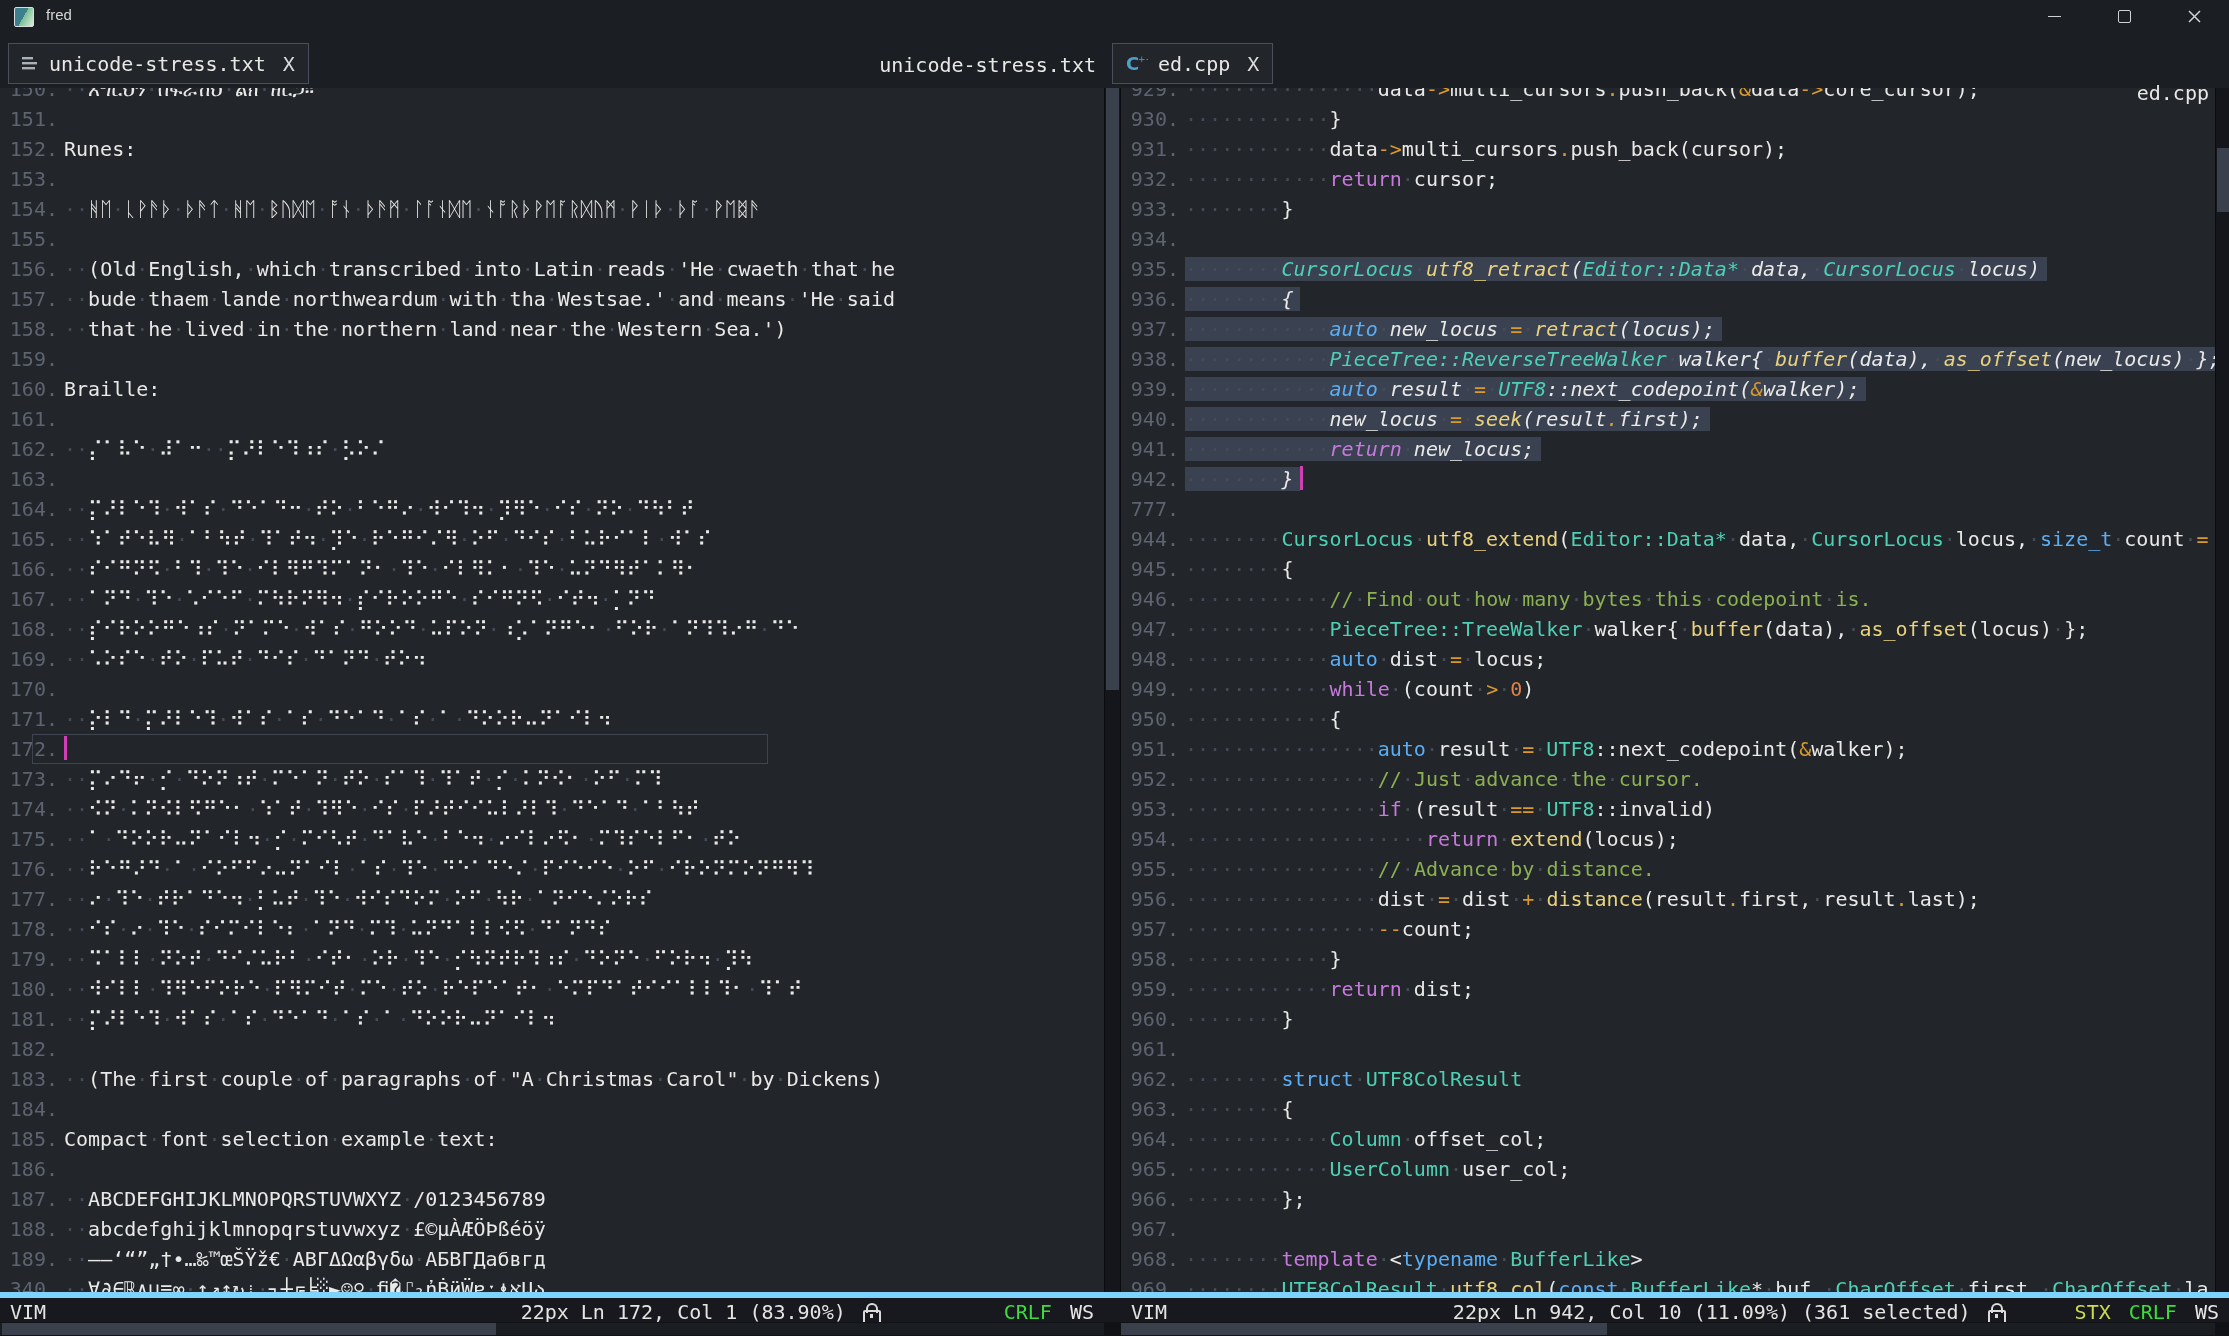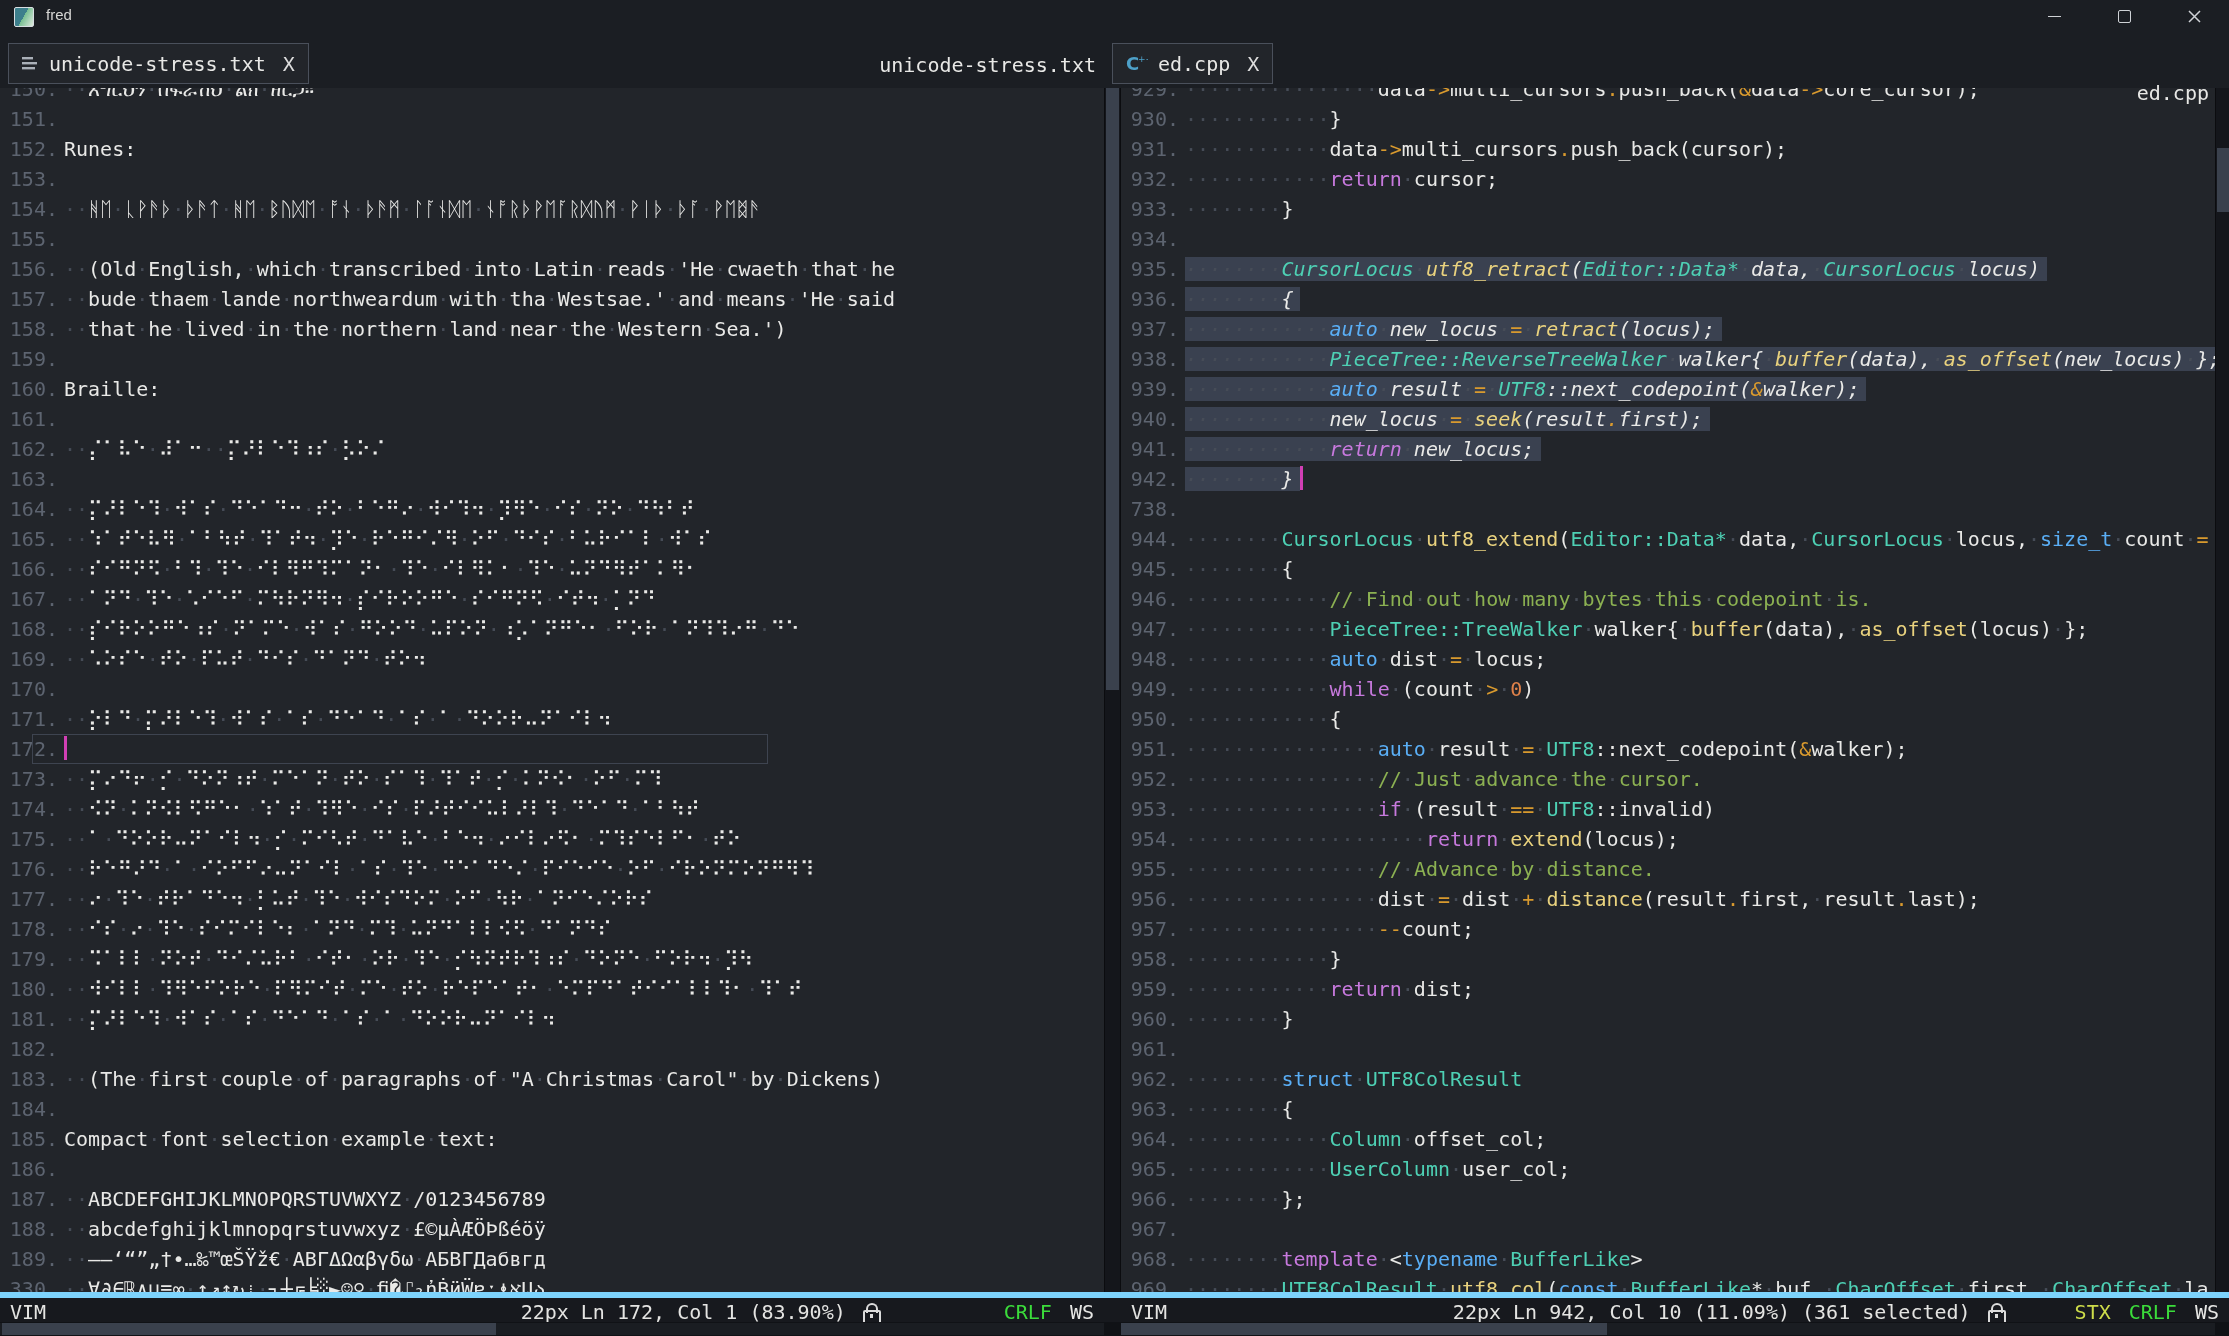--- a/index.html
+++ b/index.html
@@ -154,21 +154,21 @@
         <div class="ln"><span class="num">180.</span><span><span class="ws">·</span><span class="ws">·</span><span class="c-v">⠺⠊⠇⠇</span><span class="ws">·</span><span class="c-v">⠹⠻⠑⠋⠕⠗⠑</span><span class="ws">·</span><span class="c-v">⠏⠻⠍⠊⠞</span><span class="ws">·</span><span class="c-v">⠍⠑</span><span class="ws">·</span><span class="c-v">⠞⠕</span><span class="ws">·</span><span class="c-v">⠗⠑⠏⠑⠁⠞⠂</span><span class="ws">·</span><span class="c-v">⠑⠍⠏⠙⠁⠞⠊⠊⠁⠇⠇⠹⠂</span><span class="ws">·</span><span class="c-v">⠹⠁⠞</span></span></div>
         <div class="ln"><span class="num">181.</span><span><span class="ws">·</span><span class="ws">·</span><span class="c-v">⡍⠜⠇⠑⠹</span><span class="ws">·</span><span class="c-v">⠺⠁⠎</span><span class="ws">·</span><span class="c-v">⠁⠎</span><span class="ws">·</span><span class="c-v">⠙⠑⠁⠙</span><span class="ws">·</span><span class="c-v">⠁⠎</span><span class="ws">·</span><span class="c-v">⠁</span><span class="ws">·</span><span class="c-v">⠙⠕⠕⠗⠤⠝⠁⠊⠇⠲</span></span></div>
         <div class="ln"><span class="num">182.</span><span></span></div>
         <div class="ln"><span class="num">183.</span><span><span class="ws">·</span><span class="ws">·</span><span class="c-v">(The</span><span class="ws">·</span><span class="c-v">first</span><span class="ws">·</span><span class="c-v">couple</span><span class="ws">·</span><span class="c-v">of</span><span class="ws">·</span><span class="c-v">paragraphs</span><span class="ws">·</span><span class="c-v">of</span><span class="ws">·</span><span class="c-v">"A</span><span class="ws">·</span><span class="c-v">Christmas</span><span class="ws">·</span><span class="c-v">Carol"</span><span class="ws">·</span><span class="c-v">by</span><span class="ws">·</span><span class="c-v">Dickens)</span></span></div>
         <div class="ln"><span class="num">184.</span><span></span></div>
         <div class="ln"><span class="num">185.</span><span><span class="c-v">Compact</span><span class="ws">·</span><span class="c-v">font</span><span class="ws">·</span><span class="c-v">selection</span><span class="ws">·</span><span class="c-v">example</span><span class="ws">·</span><span class="c-v">text:</span></span></div>
         <div class="ln"><span class="num">186.</span><span></span></div>
         <div class="ln"><span class="num">187.</span><span><span class="ws">·</span><span class="ws">·</span><span class="c-v">ABCDEFGHIJKLMNOPQRSTUVWXYZ</span><span class="ws">·</span><span class="c-v">/0123456789</span></span></div>
         <div class="ln"><span class="num">188.</span><span><span class="ws">·</span><span class="ws">·</span><span class="c-v">abcdefghijklmnopqrstuvwxyz</span><span class="ws">·</span><span class="c-v">£©µÀÆÖÞßéöÿ</span></span></div>
         <div class="ln"><span class="num">189.</span><span><span class="ws">·</span><span class="ws">·</span><span class="c-v">–—‘“”„†•…‰™œŠŸž€</span><span class="ws">·</span><span class="c-v">ΑΒΓΔΩαβγδω</span><span class="ws">·</span><span class="c-v">АБВГДабвгд</span></span></div>
-        <div class="ln"><span class="num">330.</span><span><span class="ws">·</span><span class="ws">·</span><span class="c-v">∀∂∈ℝ∧∪≡∞</span><span class="ws">·</span><span class="c-v">↑↗↨↻⇣</span><span class="ws">·</span><span class="c-v">┐┼╔╘░►☺♀</span><span class="ws">·</span><span class="c-v">ﬁ�⑀₂ἠḂӥẄɐː⍎אԱა</span></span></div>
+        <div class="ln"><span class="num">340.</span><span><span class="ws">·</span><span class="ws">·</span><span class="c-v">∀∂∈ℝ∧∪≡∞</span><span class="ws">·</span><span class="c-v">↑↗↨↻⇣</span><span class="ws">·</span><span class="c-v">┐┼╔╘░►☺♀</span><span class="ws">·</span><span class="c-v">ﬁ�⑀₂ἠḂӥẄɐː⍎אԱა</span></span></div>
       </div>
   </div>
 
   <div class="vdivider">
     <div class="vthumb"></div>
   </div>
 
   <div class="pane pr">
     <div class="lines" id="right-lines">
         <div class="ln"><span class="num">929.</span><span><span class="ws">·</span><span class="ws">·</span><span class="ws">·</span><span class="ws">·</span><span class="ws">·</span><span class="ws">·</span><span class="ws">·</span><span class="ws">·</span><span class="ws">·</span><span class="ws">·</span><span class="ws">·</span><span class="ws">·</span><span class="ws">·</span><span class="ws">·</span><span class="ws">·</span><span class="ws">·</span><span class="c-v">data</span><span class="c-o">-&gt;</span><span class="c-v">multi_cursors</span><span class="c-o">.</span><span class="c-v">push_back(</span><span class="c-o">&amp;</span><span class="c-v">data</span><span class="c-o">-&gt;</span><span class="c-v">core_cursor);</span></span></div>
@@ -178,21 +178,21 @@
         <div class="ln"><span class="num">933.</span><span><span class="ws">·</span><span class="ws">·</span><span class="ws">·</span><span class="ws">·</span><span class="ws">·</span><span class="ws">·</span><span class="ws">·</span><span class="ws">·</span><span class="c-v">}</span></span></div>
         <div class="ln"><span class="num">934.</span><span></span></div>
         <div class="ln"><span class="num">935.</span><span><span class="sel"><span class="ws">·</span><span class="ws">·</span><span class="ws">·</span><span class="ws">·</span><span class="ws">·</span><span class="ws">·</span><span class="ws">·</span><span class="ws">·</span><span class="c-t">CursorLocus</span><span class="ws">·</span><span class="c-f">utf8_retract</span><span class="c-v">(</span><span class="c-t">Editor::Data*</span><span class="ws">·</span><span class="c-v">data,</span><span class="ws">·</span><span class="c-t">CursorLocus</span><span class="ws">·</span><span class="c-v">locus)</span></span></span></div>
         <div class="ln"><span class="num">936.</span><span><span class="sel"><span class="ws">·</span><span class="ws">·</span><span class="ws">·</span><span class="ws">·</span><span class="ws">·</span><span class="ws">·</span><span class="ws">·</span><span class="ws">·</span><span class="c-v">{</span></span></span></div>
         <div class="ln"><span class="num">937.</span><span><span class="sel"><span class="ws">·</span><span class="ws">·</span><span class="ws">·</span><span class="ws">·</span><span class="ws">·</span><span class="ws">·</span><span class="ws">·</span><span class="ws">·</span><span class="ws">·</span><span class="ws">·</span><span class="ws">·</span><span class="ws">·</span><span class="c-b">auto</span><span class="ws">·</span><span class="c-v">new_locus</span><span class="ws">·</span><span class="c-o">=</span><span class="ws">·</span><span class="c-f">retract</span><span class="c-v">(locus);</span></span></span></div>
         <div class="ln"><span class="num">938.</span><span><span class="sel"><span class="ws">·</span><span class="ws">·</span><span class="ws">·</span><span class="ws">·</span><span class="ws">·</span><span class="ws">·</span><span class="ws">·</span><span class="ws">·</span><span class="ws">·</span><span class="ws">·</span><span class="ws">·</span><span class="ws">·</span><span class="c-t">PieceTree::ReverseTreeWalker</span><span class="ws">·</span><span class="c-v">walker{</span><span class="ws">·</span><span class="c-f">buffer</span><span class="c-v">(data),</span><span class="ws">·</span><span class="c-f">as_offset</span><span class="c-v">(new_locus)</span><span class="ws">·</span><span class="c-v">};</span></span></span></div>
         <div class="ln"><span class="num">939.</span><span><span class="sel"><span class="ws">·</span><span class="ws">·</span><span class="ws">·</span><span class="ws">·</span><span class="ws">·</span><span class="ws">·</span><span class="ws">·</span><span class="ws">·</span><span class="ws">·</span><span class="ws">·</span><span class="ws">·</span><span class="ws">·</span><span class="c-b">auto</span><span class="ws">·</span><span class="c-v">result</span><span class="ws">·</span><span class="c-o">=</span><span class="ws">·</span><span class="c-t">UTF8</span><span class="c-v">::next_codepoint(</span><span class="c-o">&amp;</span><span class="c-v">walker);</span></span></span></div>
         <div class="ln"><span class="num">940.</span><span><span class="sel"><span class="ws">·</span><span class="ws">·</span><span class="ws">·</span><span class="ws">·</span><span class="ws">·</span><span class="ws">·</span><span class="ws">·</span><span class="ws">·</span><span class="ws">·</span><span class="ws">·</span><span class="ws">·</span><span class="ws">·</span><span class="c-v">new_locus</span><span class="ws">·</span><span class="c-o">=</span><span class="ws">·</span><span class="c-f">seek</span><span class="c-v">(result</span><span class="c-o">.</span><span class="c-v">first);</span></span></span></div>
         <div class="ln"><span class="num">941.</span><span><span class="sel"><span class="ws">·</span><span class="ws">·</span><span class="ws">·</span><span class="ws">·</span><span class="ws">·</span><span class="ws">·</span><span class="ws">·</span><span class="ws">·</span><span class="ws">·</span><span class="ws">·</span><span class="ws">·</span><span class="ws">·</span><span class="c-k">return</span><span class="ws">·</span><span class="c-v">new_locus;</span></span></span></div>
         <div class="ln"><span class="num">942.</span><span><span class="sel"><span class="ws">·</span><span class="ws">·</span><span class="ws">·</span><span class="ws">·</span><span class="ws">·</span><span class="ws">·</span><span class="ws">·</span><span class="ws">·</span><span class="c-v">}</span></span><span class="cursor"></span></span></div>
-        <div class="ln"><span class="num">738.</span><span></span></div>
+        <div class="ln"><span class="num">777.</span><span></span></div>
         <div class="ln"><span class="num">944.</span><span><span class="ws">·</span><span class="ws">·</span><span class="ws">·</span><span class="ws">·</span><span class="ws">·</span><span class="ws">·</span><span class="ws">·</span><span class="ws">·</span><span class="c-t">CursorLocus</span><span class="ws">·</span><span class="c-f">utf8_extend</span><span class="c-v">(</span><span class="c-t">Editor::Data*</span><span class="ws">·</span><span class="c-v">data,</span><span class="ws">·</span><span class="c-t">CursorLocus</span><span class="ws">·</span><span class="c-v">locus,</span><span class="ws">·</span><span class="c-b">size_t</span><span class="ws">·</span><span class="c-v">count</span><span class="ws">·</span><span class="c-o">=</span></span></div>
         <div class="ln"><span class="num">945.</span><span><span class="ws">·</span><span class="ws">·</span><span class="ws">·</span><span class="ws">·</span><span class="ws">·</span><span class="ws">·</span><span class="ws">·</span><span class="ws">·</span><span class="c-v">{</span></span></div>
         <div class="ln"><span class="num">946.</span><span><span class="ws">·</span><span class="ws">·</span><span class="ws">·</span><span class="ws">·</span><span class="ws">·</span><span class="ws">·</span><span class="ws">·</span><span class="ws">·</span><span class="ws">·</span><span class="ws">·</span><span class="ws">·</span><span class="ws">·</span><span class="c-c">//</span><span class="ws">·</span><span class="c-c">Find</span><span class="ws">·</span><span class="c-c">out</span><span class="ws">·</span><span class="c-c">how</span><span class="ws">·</span><span class="c-c">many</span><span class="ws">·</span><span class="c-c">bytes</span><span class="ws">·</span><span class="c-c">this</span><span class="ws">·</span><span class="c-c">codepoint</span><span class="ws">·</span><span class="c-c">is.</span></span></div>
         <div class="ln"><span class="num">947.</span><span><span class="ws">·</span><span class="ws">·</span><span class="ws">·</span><span class="ws">·</span><span class="ws">·</span><span class="ws">·</span><span class="ws">·</span><span class="ws">·</span><span class="ws">·</span><span class="ws">·</span><span class="ws">·</span><span class="ws">·</span><span class="c-t">PieceTree::TreeWalker</span><span class="ws">·</span><span class="c-v">walker{</span><span class="ws">·</span><span class="c-f">buffer</span><span class="c-v">(data),</span><span class="ws">·</span><span class="c-f">as_offset</span><span class="c-v">(locus)</span><span class="ws">·</span><span class="c-v">};</span></span></div>
         <div class="ln"><span class="num">948.</span><span><span class="ws">·</span><span class="ws">·</span><span class="ws">·</span><span class="ws">·</span><span class="ws">·</span><span class="ws">·</span><span class="ws">·</span><span class="ws">·</span><span class="ws">·</span><span class="ws">·</span><span class="ws">·</span><span class="ws">·</span><span class="c-b">auto</span><span class="ws">·</span><span class="c-v">dist</span><span class="ws">·</span><span class="c-o">=</span><span class="ws">·</span><span class="c-v">locus;</span></span></div>
         <div class="ln"><span class="num">949.</span><span><span class="ws">·</span><span class="ws">·</span><span class="ws">·</span><span class="ws">·</span><span class="ws">·</span><span class="ws">·</span><span class="ws">·</span><span class="ws">·</span><span class="ws">·</span><span class="ws">·</span><span class="ws">·</span><span class="ws">·</span><span class="c-k">while</span><span class="ws">·</span><span class="c-v">(count</span><span class="ws">·</span><span class="c-o">&gt;</span><span class="ws">·</span><span class="c-n">0</span><span class="c-v">)</span></span></div>
         <div class="ln"><span class="num">950.</span><span><span class="ws">·</span><span class="ws">·</span><span class="ws">·</span><span class="ws">·</span><span class="ws">·</span><span class="ws">·</span><span class="ws">·</span><span class="ws">·</span><span class="ws">·</span><span class="ws">·</span><span class="ws">·</span><span class="ws">·</span><span class="c-v">{</span></span></div>
         <div class="ln"><span class="num">951.</span><span><span class="ws">·</span><span class="ws">·</span><span class="ws">·</span><span class="ws">·</span><span class="ws">·</span><span class="ws">·</span><span class="ws">·</span><span class="ws">·</span><span class="ws">·</span><span class="ws">·</span><span class="ws">·</span><span class="ws">·</span><span class="ws">·</span><span class="ws">·</span><span class="ws">·</span><span class="ws">·</span><span class="c-b">auto</span><span class="ws">·</span><span class="c-v">result</span><span class="ws">·</span><span class="c-o">=</span><span class="ws">·</span><span class="c-t">UTF8</span><span class="c-v">::next_codepoint(</span><span class="c-o">&amp;</span><span class="c-v">walker);</span></span></div>
         <div class="ln"><span class="num">952.</span><span><span class="ws">·</span><span class="ws">·</span><span class="ws">·</span><span class="ws">·</span><span class="ws">·</span><span class="ws">·</span><span class="ws">·</span><span class="ws">·</span><span class="ws">·</span><span class="ws">·</span><span class="ws">·</span><span class="ws">·</span><span class="ws">·</span><span class="ws">·</span><span class="ws">·</span><span class="ws">·</span><span class="c-c">//</span><span class="ws">·</span><span class="c-c">Just</span><span class="ws">·</span><span class="c-c">advance</span><span class="ws">·</span><span class="c-c">the</span><span class="ws">·</span><span class="c-c">cursor.</span></span></div>
         <div class="ln"><span class="num">953.</span><span><span class="ws">·</span><span class="ws">·</span><span class="ws">·</span><span class="ws">·</span><span class="ws">·</span><span class="ws">·</span><span class="ws">·</span><span class="ws">·</span><span class="ws">·</span><span class="ws">·</span><span class="ws">·</span><span class="ws">·</span><span class="ws">·</span><span class="ws">·</span><span class="ws">·</span><span class="ws">·</span><span class="c-k">if</span><span class="ws">·</span><span class="c-v">(result</span><span class="ws">·</span><span class="c-o">==</span><span class="ws">·</span><span class="c-t">UTF8</span><span class="c-v">::invalid)</span></span></div>

